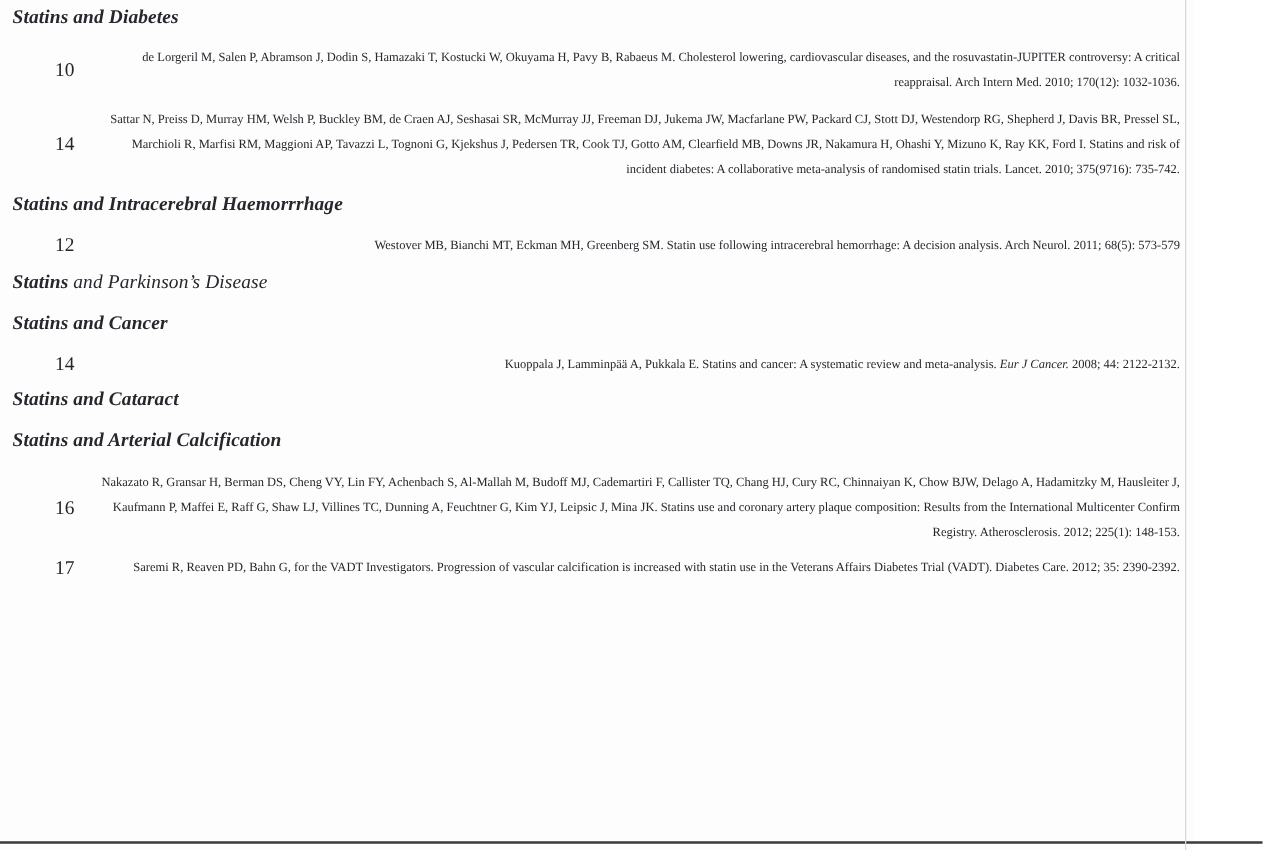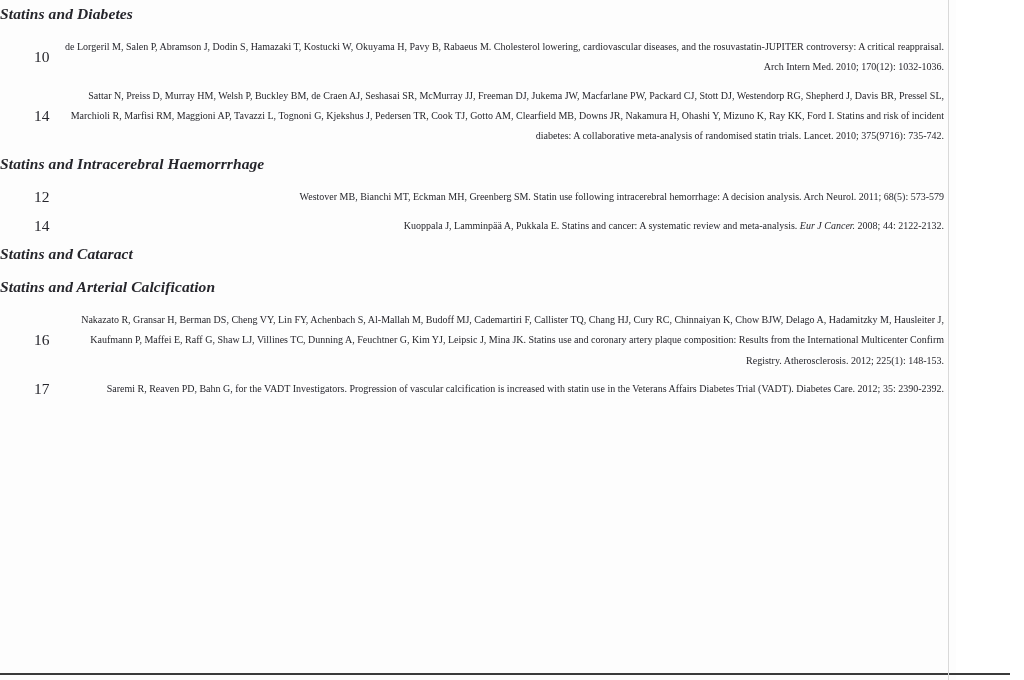--- a/index.html
+++ b/index.html
@@ -13,21 +13,21 @@
     overflow: hidden;
     font-family: "Liberation Serif", serif;
     color: #26262c;
     position: relative;
   }
   .page {
     box-sizing: border-box;
     width: 956px;
     height: 680px;
     background: #fdfdfd;
-    padding: 4px 10px 0 0;
+    padding: 4px 10px 0 10px;
     position: relative;
   }
   .section-heading {
     font-size: 15.5px;
     line-height: 20.2px;
     font-style: italic;
     font-weight: normal;
     margin: 0 0 13px 0;
     letter-spacing: 0.1px;
   }
@@ -94,24 +94,26 @@
   <section>
     <h2 class="section-heading"><span class="hb">Statins and Intracerebral Haemorrrhage</span></h2>
 
   <div class="ref-row">
     <div class="ref-num">12</div>
     <div class="ref-text"><span>Westover MB, Bianchi MT, Eckman MH, Greenberg SM. Statin use following intracerebral hemorrhage: A decision analysis. Arch Neurol. 2011; 68(5): 573-579</span></div>
   </div>
 </section>
 
   <section>
+    <h2 class="section-heading"><span class="hb">Statins</span><span class="hn"> and Parkinson’s Disease</span></h2>
 
 </section>
 
   <section>
+    <h2 class="section-heading"><span class="hb">Statins and Cancer</span></h2>
 
   <div class="ref-row">
     <div class="ref-num">14</div>
     <div class="ref-text"><span>Kuoppala J, Lamminpää A, Pukkala E. Statins and cancer: A systematic review and meta-analysis. </span><span class="it">Eur J Cancer.</span><span> 2008; 44: 2122-2132.</span></div>
   </div>
 </section>
 
   <section>
     <h2 class="section-heading"><span class="hb">Statins and Cataract</span></h2>
 

